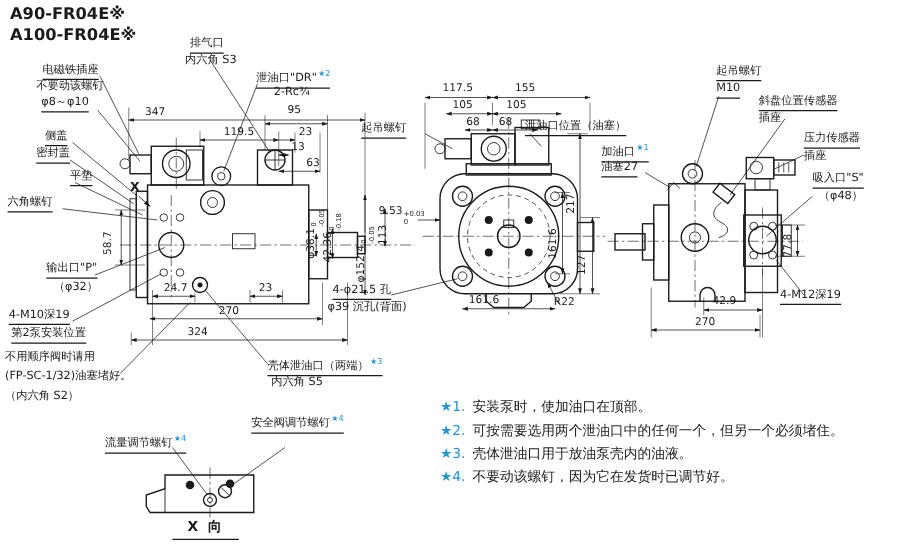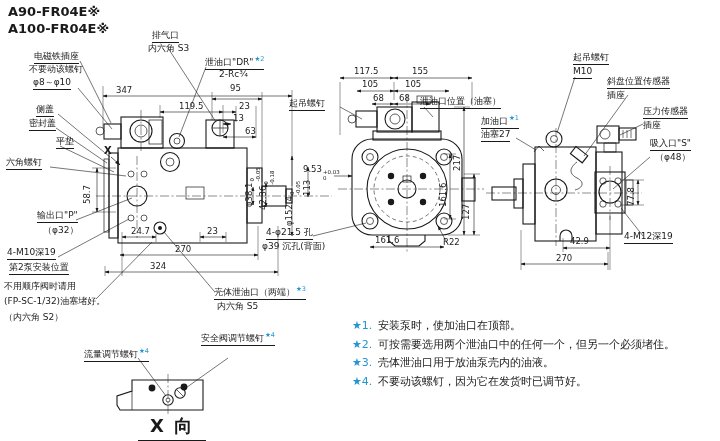--- a/index.html
+++ b/index.html
@@ -16,21 +16,21 @@
 .t1{position:absolute;font-weight:bold;font-size:13px;white-space:nowrap}
 .t3{position:absolute;font-weight:bold;font-size:13.5px;white-space:nowrap}
 .lb{position:absolute;font-size:9px;line-height:1.2;white-space:nowrap}
 .ul{border-bottom:1px solid #1a1a1a;padding-bottom:1px}
 .dim{position:absolute;font-size:8.5px;line-height:1;white-space:nowrap}
 .vert{transform:rotate(-90deg);transform-origin:0 0}
 i,b{font-style:normal;font-weight:normal}
 .tol{display:inline-flex;flex-direction:column;font-size:5.5px;line-height:1.1;vertical-align:-2px;margin-left:1px}
 .star{color:#2596d1;font-size:6.5px;vertical-align:super;margin-left:1px}
 .xmk{position:absolute;font-size:10px;font-weight:bold}
-.xname{position:absolute;font-weight:bold;font-size:18px;border-bottom:1.5px solid #1a1a1a;padding:0 12px 2px;letter-spacing:2px}
+.xname{position:absolute;font-weight:bold;font-size:11px;border-bottom:1.5px solid #1a1a1a;padding:0 12px 2px;letter-spacing:2px}
 .notes{position:absolute;left:352px;top:318px;width:364px;font-size:11px;line-height:1.5}
 .note{display:flex;margin-bottom:2px}
 .note .mk{color:#2596d1;flex:0 0 26px}
 .note .tx{flex:1}
 </style>
 </head>
 <body>
 
 <div class="stage">
 

